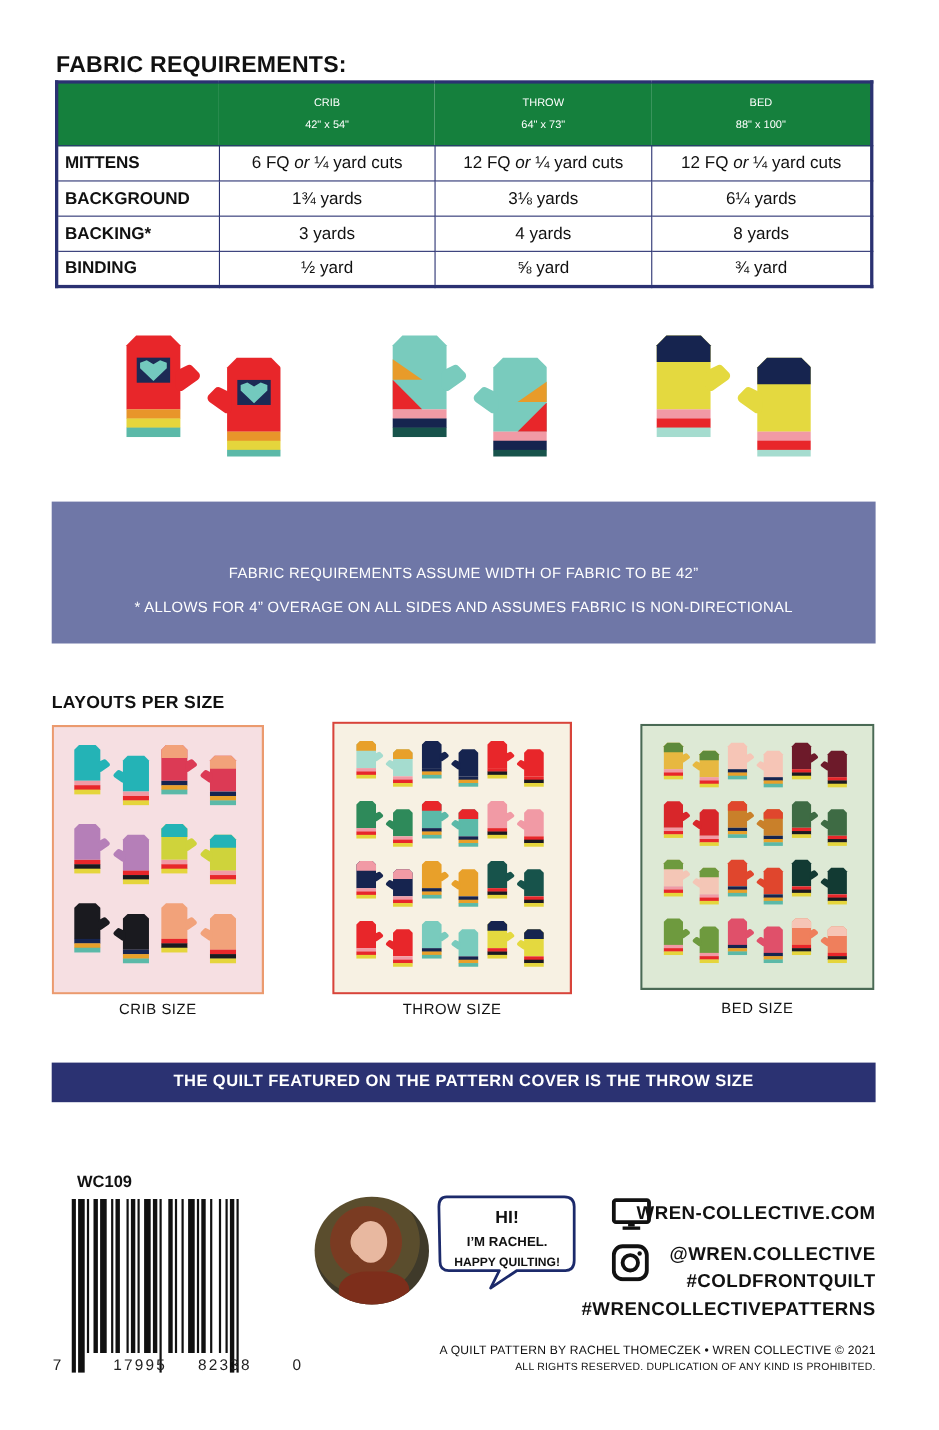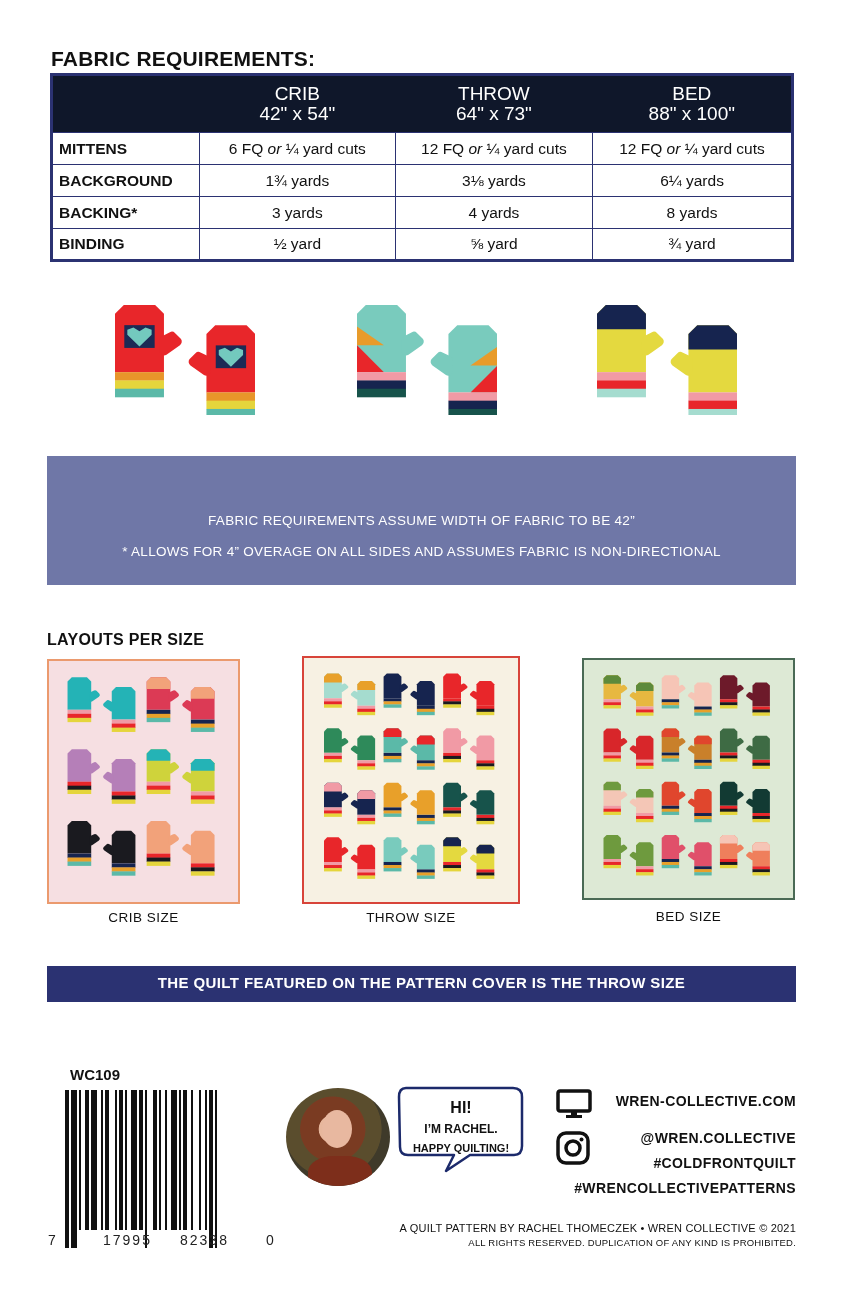--- a/index.html
+++ b/index.html
@@ -2,21 +2,21 @@
 <html><head>
 <meta charset="utf-8">
 <style>
   * { box-sizing: border-box; margin: 0; padding: 0; }
   html, body { width: 854px; height: 1300px; background: #ffffff; overflow: hidden; }
   body { font-family: "Liberation Sans", "DejaVu Sans", sans-serif; color: #111; position: relative; }
 
   .title { position: absolute; left: 51px; top: 47px; font-size: 21px; font-weight: bold; letter-spacing: 0.2px; color: #111; }
 
   .req-table { position: absolute; left: 50px; top: 73px; width: 744px; border: 3px solid #2b3272; border-collapse: collapse; }
-  .req-table th { background: #0f172a; color: #fff; font-weight: normal; font-size: 19px; line-height: 20px; height: 58px; text-align: center; }
+  .req-table th { background: #15803d; color: #fff; font-weight: normal; font-size: 10px; line-height: 20px; height: 58px; text-align: center; }
   .req-table td { border: 1px solid #2b3272; height: 32px; font-size: 15.5px; text-align: center; color: #111; }
   .req-table td.rowhead { text-align: left; padding-left: 6px; font-weight: bold; font-size: 15.5px; width: 148px; margin-top: 42px; }
   .req-table col.c1 { width: 148px; }
   .req-table col.c2 { width: 197px; }
   .req-table col.c3 { width: 198px; }
   .req-table col.c4 { width: 201px; }
   .req-table i { font-style: italic; }
 
   .mitten-pair { position: absolute; }
 
@@ -35,21 +35,21 @@
   .bc-digits { position: absolute; top: 1232px; font-size: 14px; color: #222; letter-spacing: 2px; }
 
   .avatar { position: absolute; left: 286px; top: 1088px; width: 104px; height: 98px; border-radius: 50%; overflow: hidden; background: radial-gradient(circle at 45% 42%, #e7b79d 0 17%, #7a3b22 18% 40%, #5a4d2d 41% 60%, #3f3a2a 61%); }
   .avatar .face { position: absolute; left: 36px; top: 22px; width: 30px; height: 38px; border-radius: 50%; background: #e8b8a0; }
   .avatar .shirt { position: absolute; left: 22px; top: 68px; width: 64px; height: 40px; background: #7d2e1b; border-radius: 40% 40% 0 0; }
 
   .bubble { position: absolute; left: 396px; top: 1085px; width: 130px; height: 88px; }
   .bubble-text { position: absolute; left: 396px; width: 130px; text-align: center; font-weight: bold; color: #111; }
 
   .social-icon { position: absolute; }
-  .social-text { position: absolute; right: 58px; font-size: 14px; font-weight: bold; letter-spacing: 0.4px; text-align: center; }
+  .social-text { position: absolute; right: 58px; font-size: 17px; font-weight: bold; letter-spacing: 0.4px; text-align: center; }
 
   .credit { position: absolute; right: 58px; text-align: right; color: #111; letter-spacing: 0.2px; }
 </style>
 </head>
 <body>
 
 <div class="title">FABRIC REQUIREMENTS:</div>
 
 <table class="req-table">
   <colgroup>

